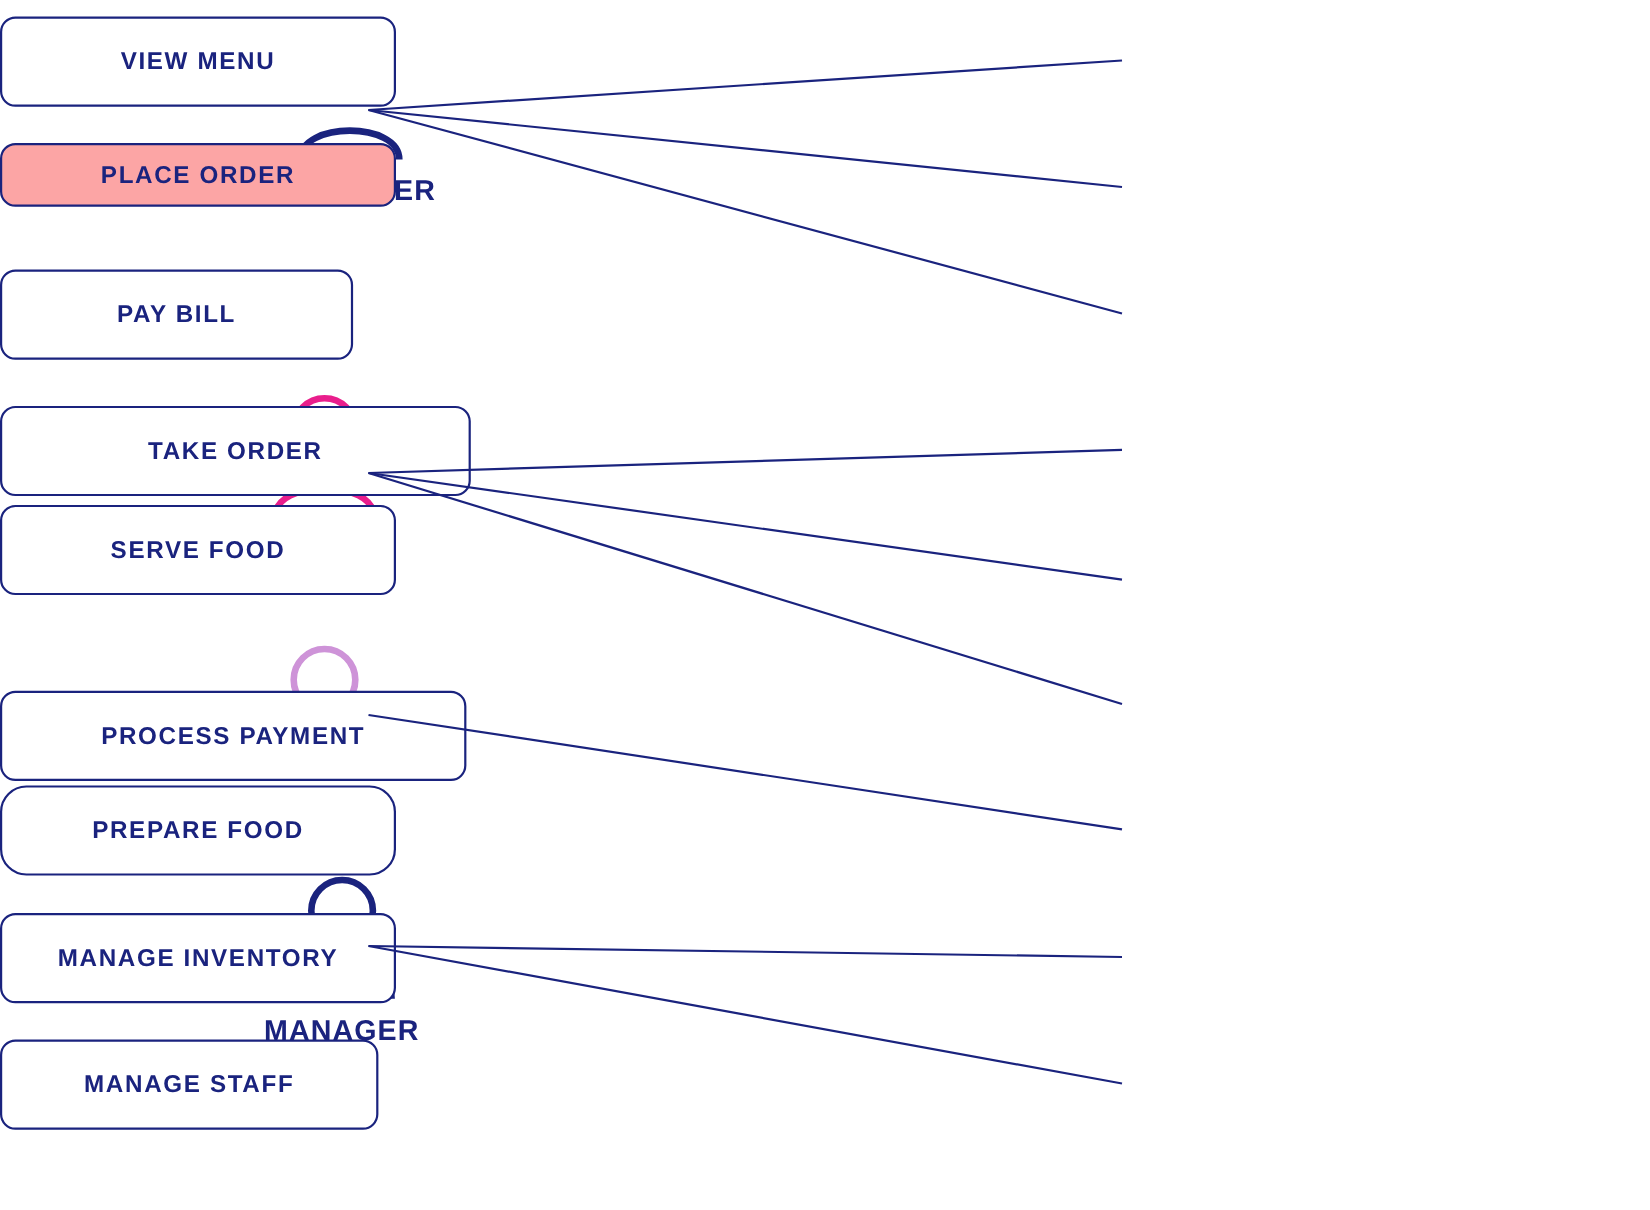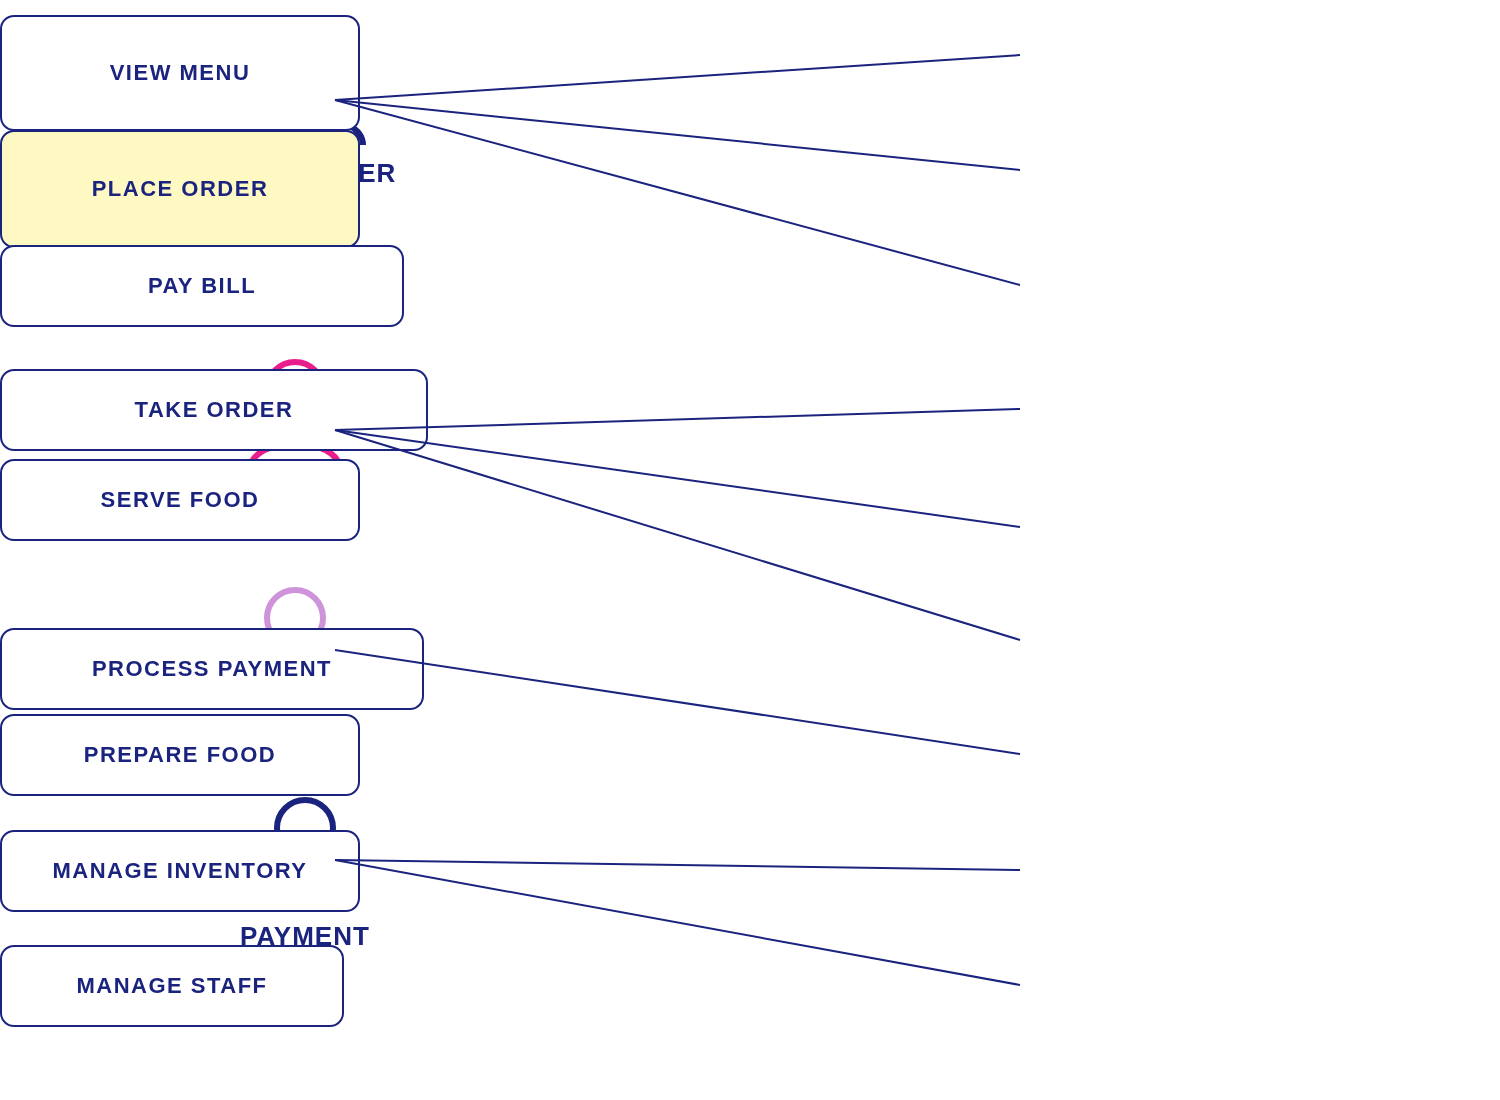--- a/index.html
+++ b/index.html
@@ -104,49 +104,49 @@
         <path d="M10 115 C10 80 100 80 100 115" stroke="#ce93d8" stroke-width="6" fill="none"></path>
       </svg>
       <span class="actor-label" style="color:#ce93d8;">CHEF</span>
     </div>
 
     <div class="actor" style="top:793px; left:110px;">
       <svg class="actor-icon" viewBox="0 0 110 120" fill="none" xmlns="http://www.w3.org/2000/svg">
         <circle cx="55" cy="35" r="28" stroke="#1a237e" stroke-width="6" fill="none"></circle>
         <path d="M10 115 C10 80 100 80 100 115" stroke="#1a237e" stroke-width="6" fill="none"></path>
       </svg>
-      <span class="actor-label" style="color:#1a237e;">PAYMENT</span>
+      <span class="actor-label" style="color:#1a237e;">MANAGER</span>
     </div>
   </div>
 
-  <div class="usecase-box" style="right:120px; top:15px; position:absolute; width:360px; border:2.5px solid #1a237e; border-radius:14px; padding:43px 20px; text-align:center; background:#fff;">
+  <div class="usecase-box" style="right:120px; top:15px; position:absolute; width:360px; border:2.5px solid #1a237e; border-radius:14px; padding:26px 20px; text-align:center; background:#fff;">
     <span class="usecase-label">VIEW MENU</span>
   </div>
 
-  <div class="usecase-box" style="right:128px; top:130px; position:absolute; width:360px; border:2.5px solid #1a237e; border-radius:14px; padding:44px 20px; text-align:center; background:#fef9c3;">
+  <div class="usecase-box" style="right:128px; top:130px; position:absolute; width:360px; border:2.5px solid #1a237e; border-radius:14px; padding:14px 20px; text-align:center; background:#fca5a5;">
     <span class="usecase-label">PLACE ORDER</span>
   </div>
 
-  <div class="usecase-box" style="right:120px; top:245px; position:absolute; width:404px; border:2.5px solid #1a237e; border-radius:14px; padding:26px 20px; text-align:center; background:#fff;">
+  <div class="usecase-box" style="right:120px; top:245px; position:absolute; width:321px; border:2.5px solid #1a237e; border-radius:14px; padding:26px 20px; text-align:center; background:#fff;">
     <span class="usecase-label">PAY BILL</span>
   </div>
 
   <div class="usecase-box" style="right:120px; top:369px; position:absolute; width:428px; border:2.5px solid #1a237e; border-radius:14px; padding:26px 20px; text-align:center; background:#fff;">
     <span class="usecase-label">TAKE ORDER</span>
   </div>
 
   <div class="usecase-box" style="right:120px; top:459px; position:absolute; width:360px; border:2.5px solid #1a237e; border-radius:14px; padding:26px 20px; text-align:center; background:#fff;">
     <span class="usecase-label">SERVE FOOD</span>
   </div>
 
   <div class="usecase-box" style="right:120px; top:600px; position:absolute; width:424px; border:2.5px solid #1a237e; border-radius:14px; padding:26px 20px; text-align:center; background:#fff;margin-top:28px;">
     <span class="usecase-label">PROCESS PAYMENT</span>
   </div>
 
-  <div class="usecase-box" style="right:120px; top:714px; position:absolute; width:360px; border:2.5px solid #1a237e; border-radius:14px; padding:26px 20px; text-align:center; background:#fff;">
+  <div class="usecase-box" style="right:120px; top:714px; position:absolute; width:360px; border:2.5px solid #1a237e; border-radius:24px; padding:26px 20px; text-align:center; background:#fff;">
     <span class="usecase-label">PREPARE FOOD</span>
   </div>
 
   <div class="usecase-box" style="right:120px; top:830px; position:absolute; width:360px; border:2.5px solid #1a237e; border-radius:14px; padding:26px 20px; text-align:center; background:#fff;">
     <span class="usecase-label">MANAGE INVENTORY</span>
   </div>
 
   <div class="usecase-box" style="right:120px; top:945px; position:absolute; width:344px; border:2.5px solid #1a237e; border-radius:14px; padding:26px 20px; text-align:center; background:#fff;">
     <span class="usecase-label">MANAGE STAFF</span>
   </div>

